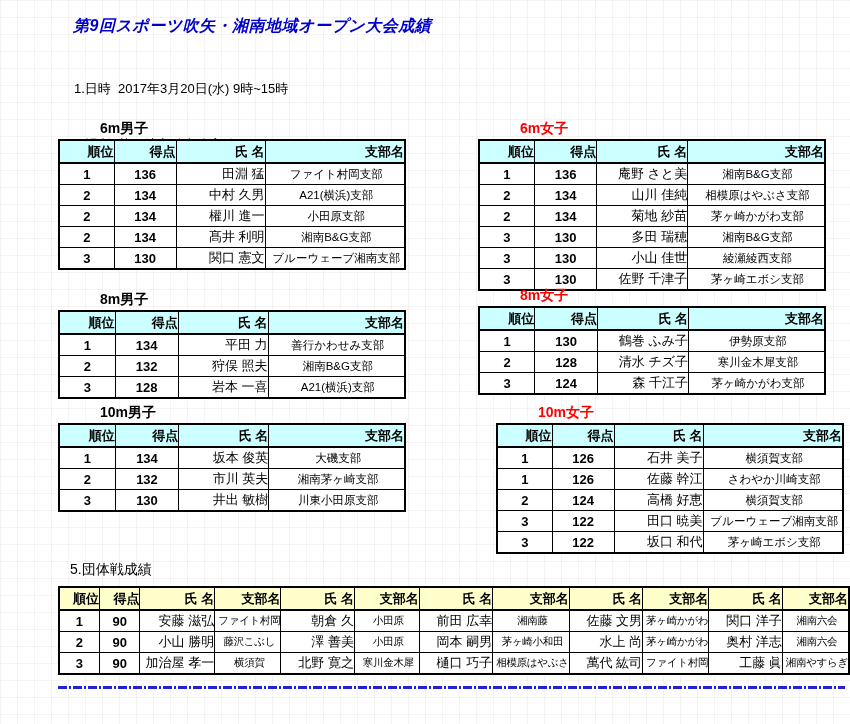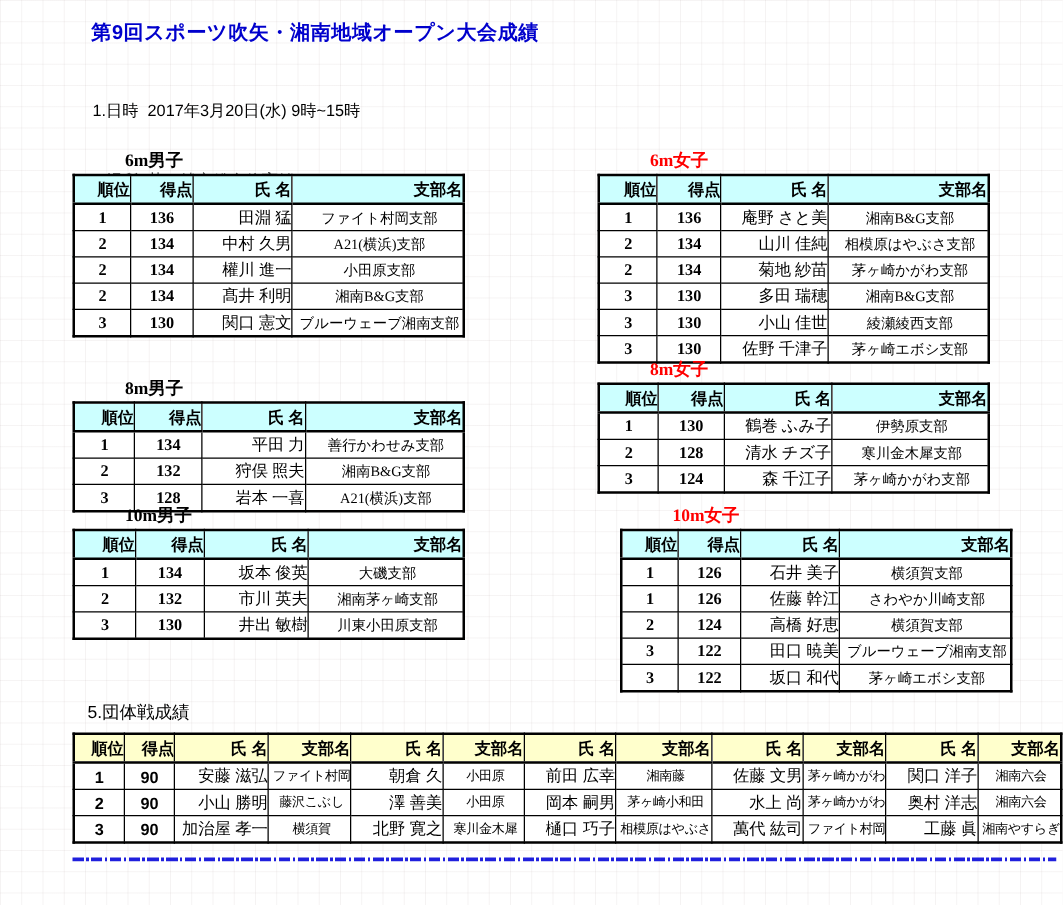--- a/index.html
+++ b/index.html
@@ -12,32 +12,33 @@
     position:relative;width:850px;height:724px;background:#ffffff;
     background-image:
       linear-gradient(to right, rgba(160,140,140,0.10) 1px, transparent 1px),
       linear-gradient(to bottom, rgba(160,140,140,0.10) 1px, transparent 1px);
     background-size:17px 17px;
   }
   .title{
     position:absolute;left:73px;top:16px;
     font-size:16px;font-weight:bold;color:#0000cc;letter-spacing:0.5px;
     white-space:nowrap;
+    font-style:italic;
   }
   .info{
     position:absolute;left:74px;top:43px;
     font-size:13px;color:#000;line-height:18.5px;white-space:pre;
   }
   
-  .itbl{position:absolute;width:314px;font-family:Liberation Serif, serif;}
+  .itbl{position:absolute;width:348px;}
   .tbl-label{font-size:14px;font-weight:bold;color:#000;padding-left:42px;height:19px;white-space:nowrap;}
   .tbl-label.female{color:#ff0000;}
   .p6men {left:58px;top:120px;}
   .p6wom {left:478px;top:120px;}
-  .p8men {left:58px;top:302px;}
+  .p8men {left:58px;top:291px;}
   .p8wom {left:478px;top:287px;}
   .p10men{left:58px;top:404px;}
   .p10wom{left:478px;top:404px;padding-left:18px;}
   table{border-collapse:collapse;table-layout:fixed;background:#fff;border:2px solid #000;}
   th{
     background:#ccffff;border:1px solid #000;border-bottom:2px solid #000;
     font-size:13px;font-weight:bold;height:21px;text-align:right;color:#000;
     padding:0;overflow:hidden;white-space:nowrap;
   }
   td{

